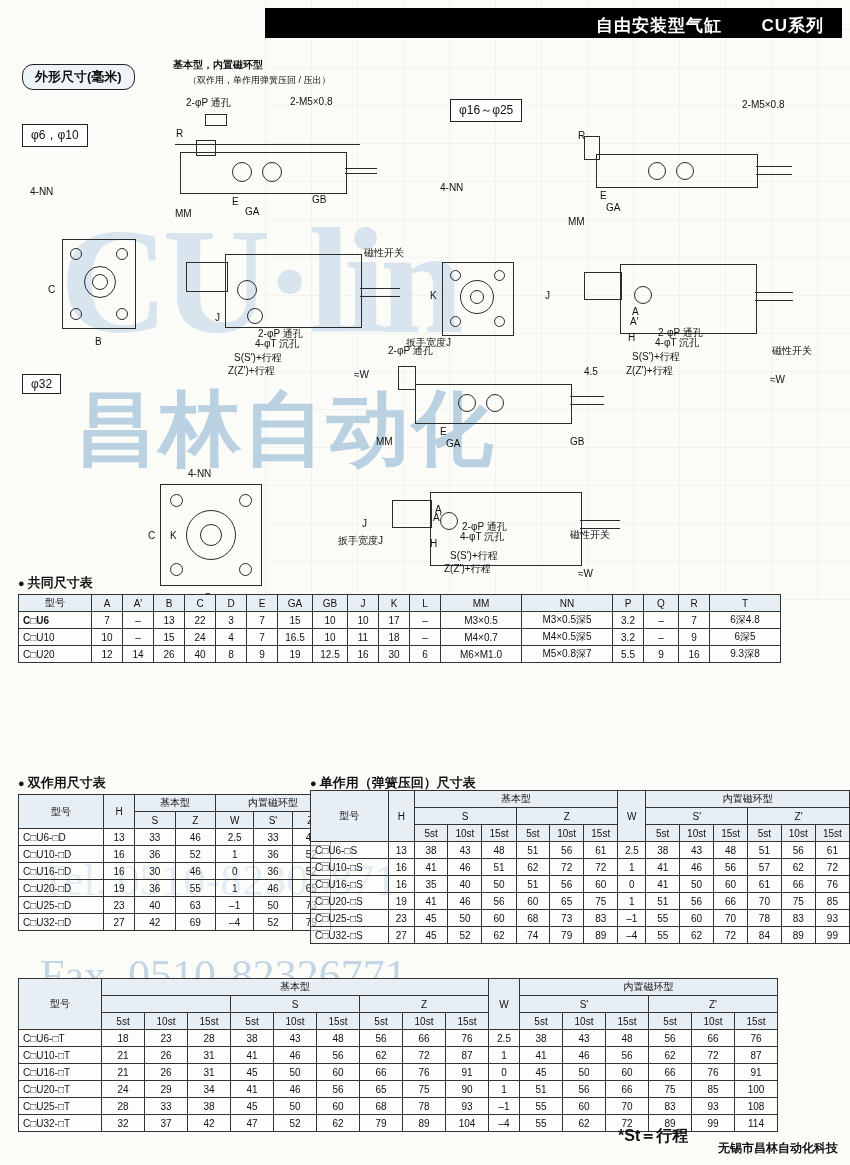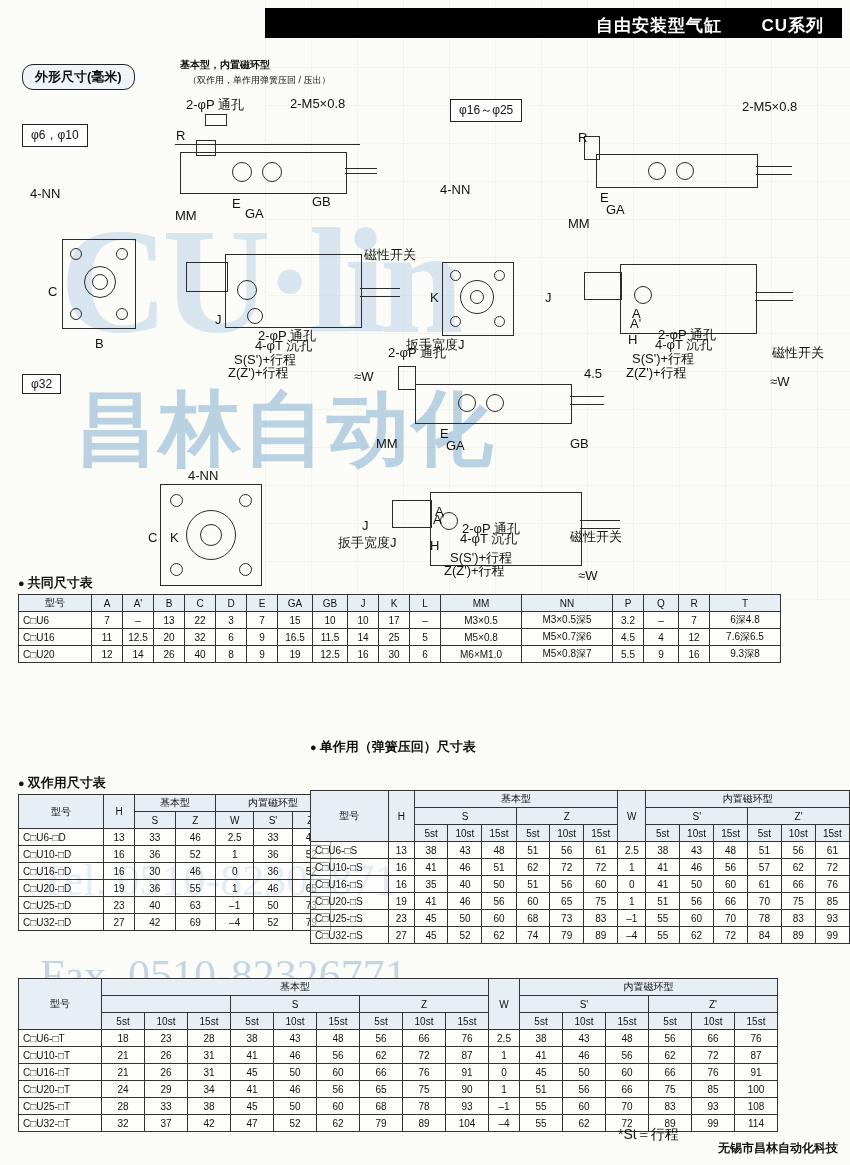--- a/index.html
+++ b/index.html
@@ -28,30 +28,30 @@
   
   .sec-title{font-size:13px;font-weight:bold;}
   .bullet::before{content:"\25CF";font-size:11px;margin-right:3px;}
   .tagbox{border:1px solid #222;border-radius:11px;padding:3px 12px;display:inline-block;
           font-size:13px;font-weight:bold;background:#eef3f7;}
   .labelbox{border:1px solid #222;padding:2px 8px;display:inline-block;font-size:12px;background:#fff;}
   
   .draw{position:absolute;left:0;top:44px;width:850px;height:530px;}
   .dl{position:absolute;background:#2b2b2b;}
   .dr{position:absolute;border:1px solid #2b2b2b;}
-  .dtxt{position:absolute;font-size:13px;color:#111;white-space:nowrap;}
+  .dtxt{position:absolute;font-size:10px;color:#111;white-space:nowrap;}
   .dtxt.b{font-weight:bold;}
   .circ{position:absolute;border:1px solid #2b2b2b;border-radius:50%;}
   
   table{border-collapse:collapse;background:rgba(255,255,255,.55);}
   th,td{border:1px solid #333;text-align:center;font-size:10px;padding:0 2px;height:16px;}
   th{background:#e7eef4;font-weight:normal;}
   td.model{text-align:left;padding-left:4px;}
   .tbl-wrap{position:absolute;}
-  .note{position:absolute;font-size:14px;}
+  .note{position:absolute;font-size:16px;font-weight:bold;}
   .company{position:absolute;right:12px;bottom:8px;font-size:12px;font-weight:bold;}
 </style>
 </head>
 <body>
 
 <div class="wm wm-grid"></div>
 <div class="wm wm-logo">CU·lin</div>
 <div class="wm wm-cn">昌林自动化</div>
 <div class="wm wm-tel">Tel. 0510-82306871</div>
 <div class="wm wm-fax">Fax. 0510-82326771</div>
@@ -60,21 +60,21 @@
   <span class="t1">自由安装型气缸</span>
   <span class="t2">CU系列</span>
 </div>
 
 <div class="draw">
 
   <div style="position:absolute;left:22px;top:20px;">
     <span class="tagbox">外形尺寸(毫米)</span>
   </div>
 
-  <div class="dtxt b" style="left:180px;top:14px;font-size:10px;">基本型，内置磁环型</div>
+  <div class="dtxt b" style="left:173px;top:14px;font-size:10px;">基本型，内置磁环型</div>
   <div class="dtxt" style="left:188px;top:30px;font-size:9px;">（双作用，单作用弹簧压回 / 压出）</div>
 
   <div style="position:absolute;left:22px;top:80px;">
     <span class="labelbox">φ6，φ10</span>
   </div>
   <div style="position:absolute;left:450px;top:55px;">
     <span class="labelbox">φ16～φ25</span>
   </div>
   <div style="position:absolute;left:22px;top:330px;">
     <span class="labelbox">φ32</span>
@@ -225,58 +225,58 @@
           <th style="width: 76px;">MM</th>
           <th style="width: 86px;">NN</th>
           <th style="width: 26px;">P</th>
           <th style="width: 30px;">Q</th>
           <th style="width: 26px;">R</th>
           <th style="width: 66px;">T</th>
         </tr>
       </thead>
     <tbody id="ct-body">
         <tr>
-          <td class="model" style="width: 66px;">C□U6</td>
+          <td class="model" style="width: 66px; font-weight: bold;">C□U6</td>
           <td>7</td>
           <td>–</td>
           <td>13</td>
           <td>22</td>
           <td>3</td>
           <td>7</td>
           <td>15</td>
           <td>10</td>
           <td>10</td>
           <td>17</td>
           <td>–</td>
           <td>M3×0.5</td>
           <td>M3×0.5深5</td>
           <td>3.2</td>
           <td>–</td>
           <td>7</td>
           <td>6深4.8</td>
         </tr>
         <tr>
-          <td class="model" style="width: 66px;">C□U16</td>
+          <td class="model" style="width: 66px;">C□U10</td>
+          <td>10</td>
+          <td>–</td>
+          <td>15</td>
+          <td>24</td>
+          <td>4</td>
+          <td>7</td>
+          <td>16.5</td>
+          <td>10</td>
           <td>11</td>
-          <td>12.5</td>
-          <td>20</td>
-          <td>32</td>
-          <td>6</td>
+          <td>18</td>
+          <td>–</td>
+          <td>M4×0.7</td>
+          <td>M4×0.5深5</td>
+          <td>3.2</td>
+          <td>–</td>
           <td>9</td>
-          <td>16.5</td>
-          <td>11.5</td>
-          <td>14</td>
-          <td>25</td>
-          <td>5</td>
-          <td>M5×0.8</td>
-          <td>M5×0.7深6</td>
-          <td>4.5</td>
-          <td>4</td>
-          <td>12</td>
-          <td>7.6深6.5</td>
+          <td>6深5</td>
         </tr>
         <tr>
           <td class="model" style="width: 66px;">C□U20</td>
           <td>12</td>
           <td>14</td>
           <td>26</td>
           <td>40</td>
           <td>8</td>
           <td>9</td>
           <td>19</td>
@@ -367,21 +367,21 @@
           <td>42</td>
           <td>69</td>
           <td>–4</td>
           <td>52</td>
           <td>79</td>
         </tr>
       </tbody>
   </table>
 </div>
 
-<div class="tbl-wrap" style="left:310px;top:738px;">
+<div class="tbl-wrap" style="left:310px;top:774px;">
   <div class="sec-title bullet">单作用（弹簧压回）尺寸表</div>
 </div>
 <div class="tbl-wrap" style="left:310px;top:790px;">
   <table>
     <thead>
       <tr>
         <th rowspan="3" style="width:74px;">型号</th>
         <th rowspan="3" style="width:22px;">H</th>
         <th colspan="6">基本型</th>
         <th rowspan="3" style="width:24px;">W</th>

